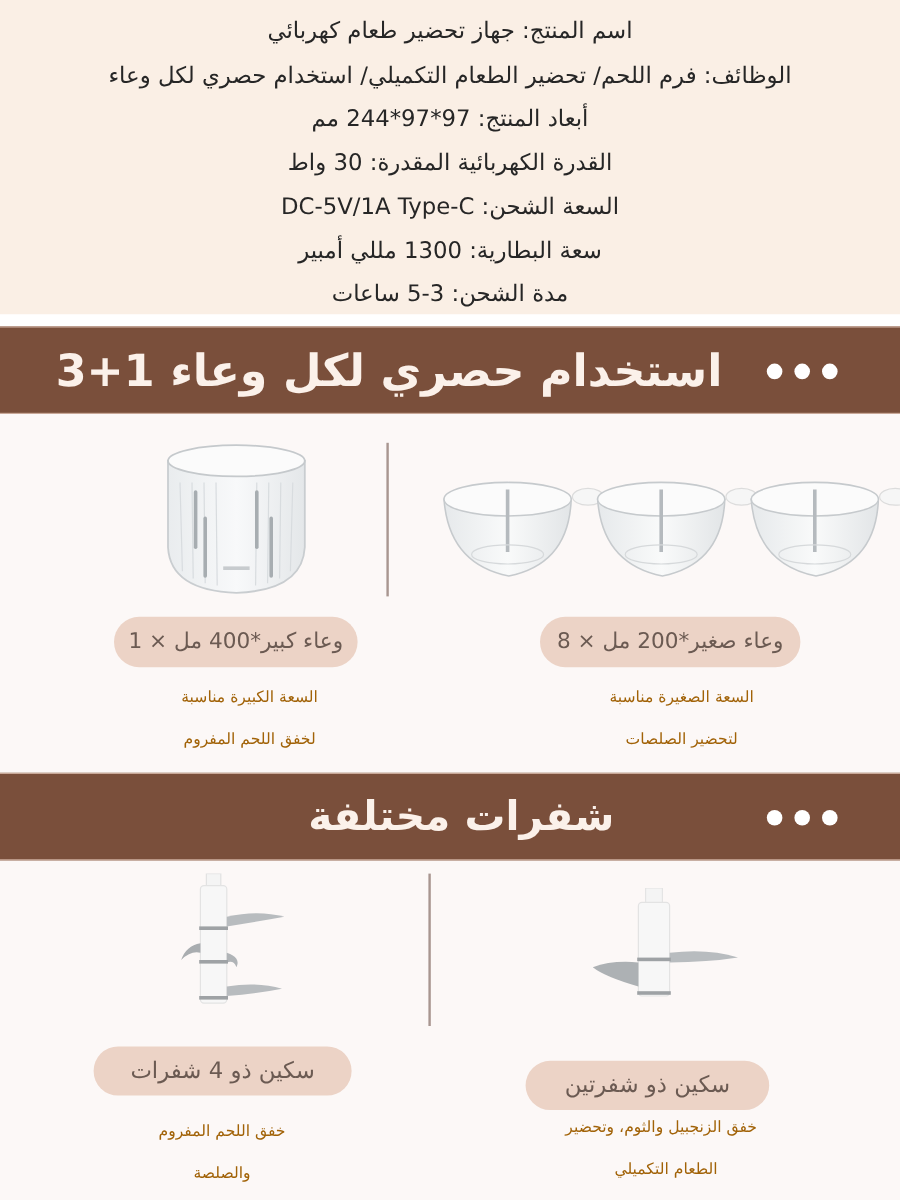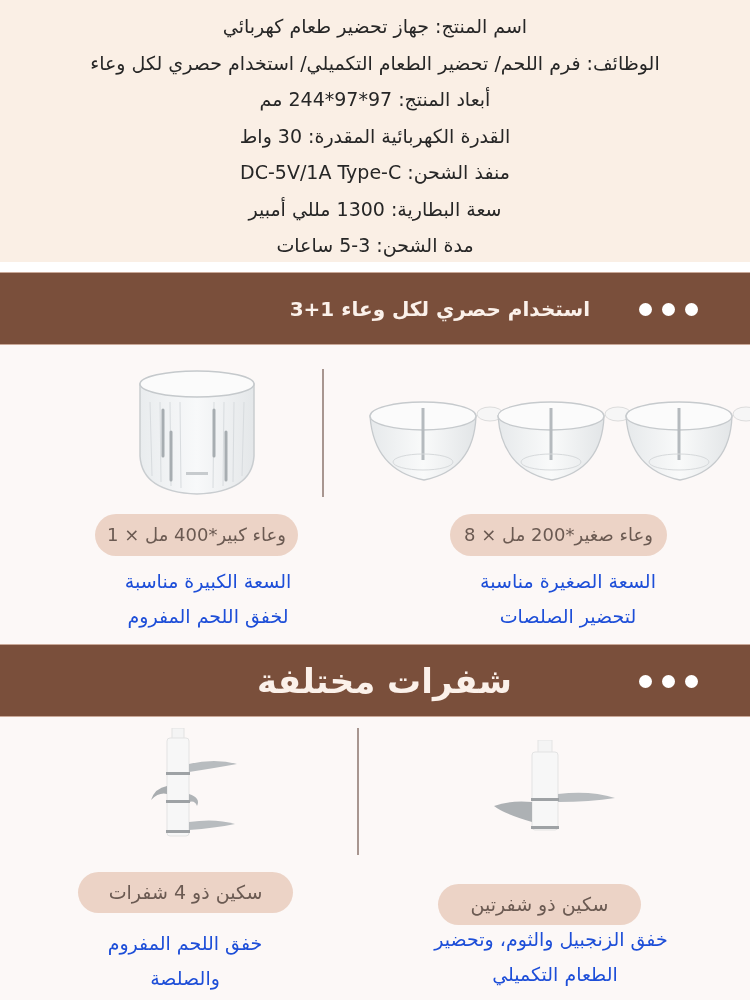--- a/index.html
+++ b/index.html
@@ -41,40 +41,40 @@
   .section { position: absolute; left: 0; width: 750px; background: #fcf8f7; }
   .divider { position: absolute; width: 2px; background: #a89690; }
   .pill {
     position: absolute; height: 42px; border-radius: 21px;
     background: #ecd3c6; color: #6b5a52;
     font-size: 18px; line-height: 42px; text-align: center;
     direction: rtl; white-space: nowrap;
   }
   .desc {
     position: absolute; text-align: center; direction: rtl;
-    font-size: 19px; line-height: 35px; color: #1d4ed8; white-space: nowrap;
+    font-size: 13px; line-height: 35px; color: #a16207; white-space: nowrap;
   }
   .img { position: absolute; }
 </style>
 </head>
 <body>
 
 <div class="specs">
   <div class="spec-line">اسم المنتج: جهاز تحضير طعام كهربائي</div>
   <div class="spec-line">الوظائف: فرم اللحم/ تحضير الطعام التكميلي/ استخدام حصري لكل وعاء</div>
   <div class="spec-line">أبعاد المنتج: 97*97*244 مم</div>
   <div class="spec-line">القدرة الكهربائية المقدرة: 30 واط</div>
-  <div class="spec-line">منفذ الشحن: DC-5V/1A Type-C</div>
+  <div class="spec-line">السعة الشحن: DC-5V/1A Type-C</div>
   <div class="spec-line">سعة البطارية: 1300 مللي أمبير</div>
   <div class="spec-line">مدة الشحن: 3-5 ساعات</div>
 </div>
 <div class="gap-white"></div>
 
 <div class="bar" style="top:272px;">
-  <div class="bar-title" style="right:160px; font-size:20px;">استخدام حصري لكل وعاء 1+3</div>
+  <div class="bar-title" style="right:148px; font-size:37px;">استخدام حصري لكل وعاء 1+3</div>
   <div class="dots" style="left:639px;">
     <span class="dot"></span>
     <span class="dot"></span>
     <span class="dot"></span>
   </div>
 </div>
 
 <div class="section" style="top:346px; height:298px;margin-left:48px;">
 
   <svg class="img" style="left:88px; top:22px;" width="122" height="128" viewBox="0 0 122 128">

